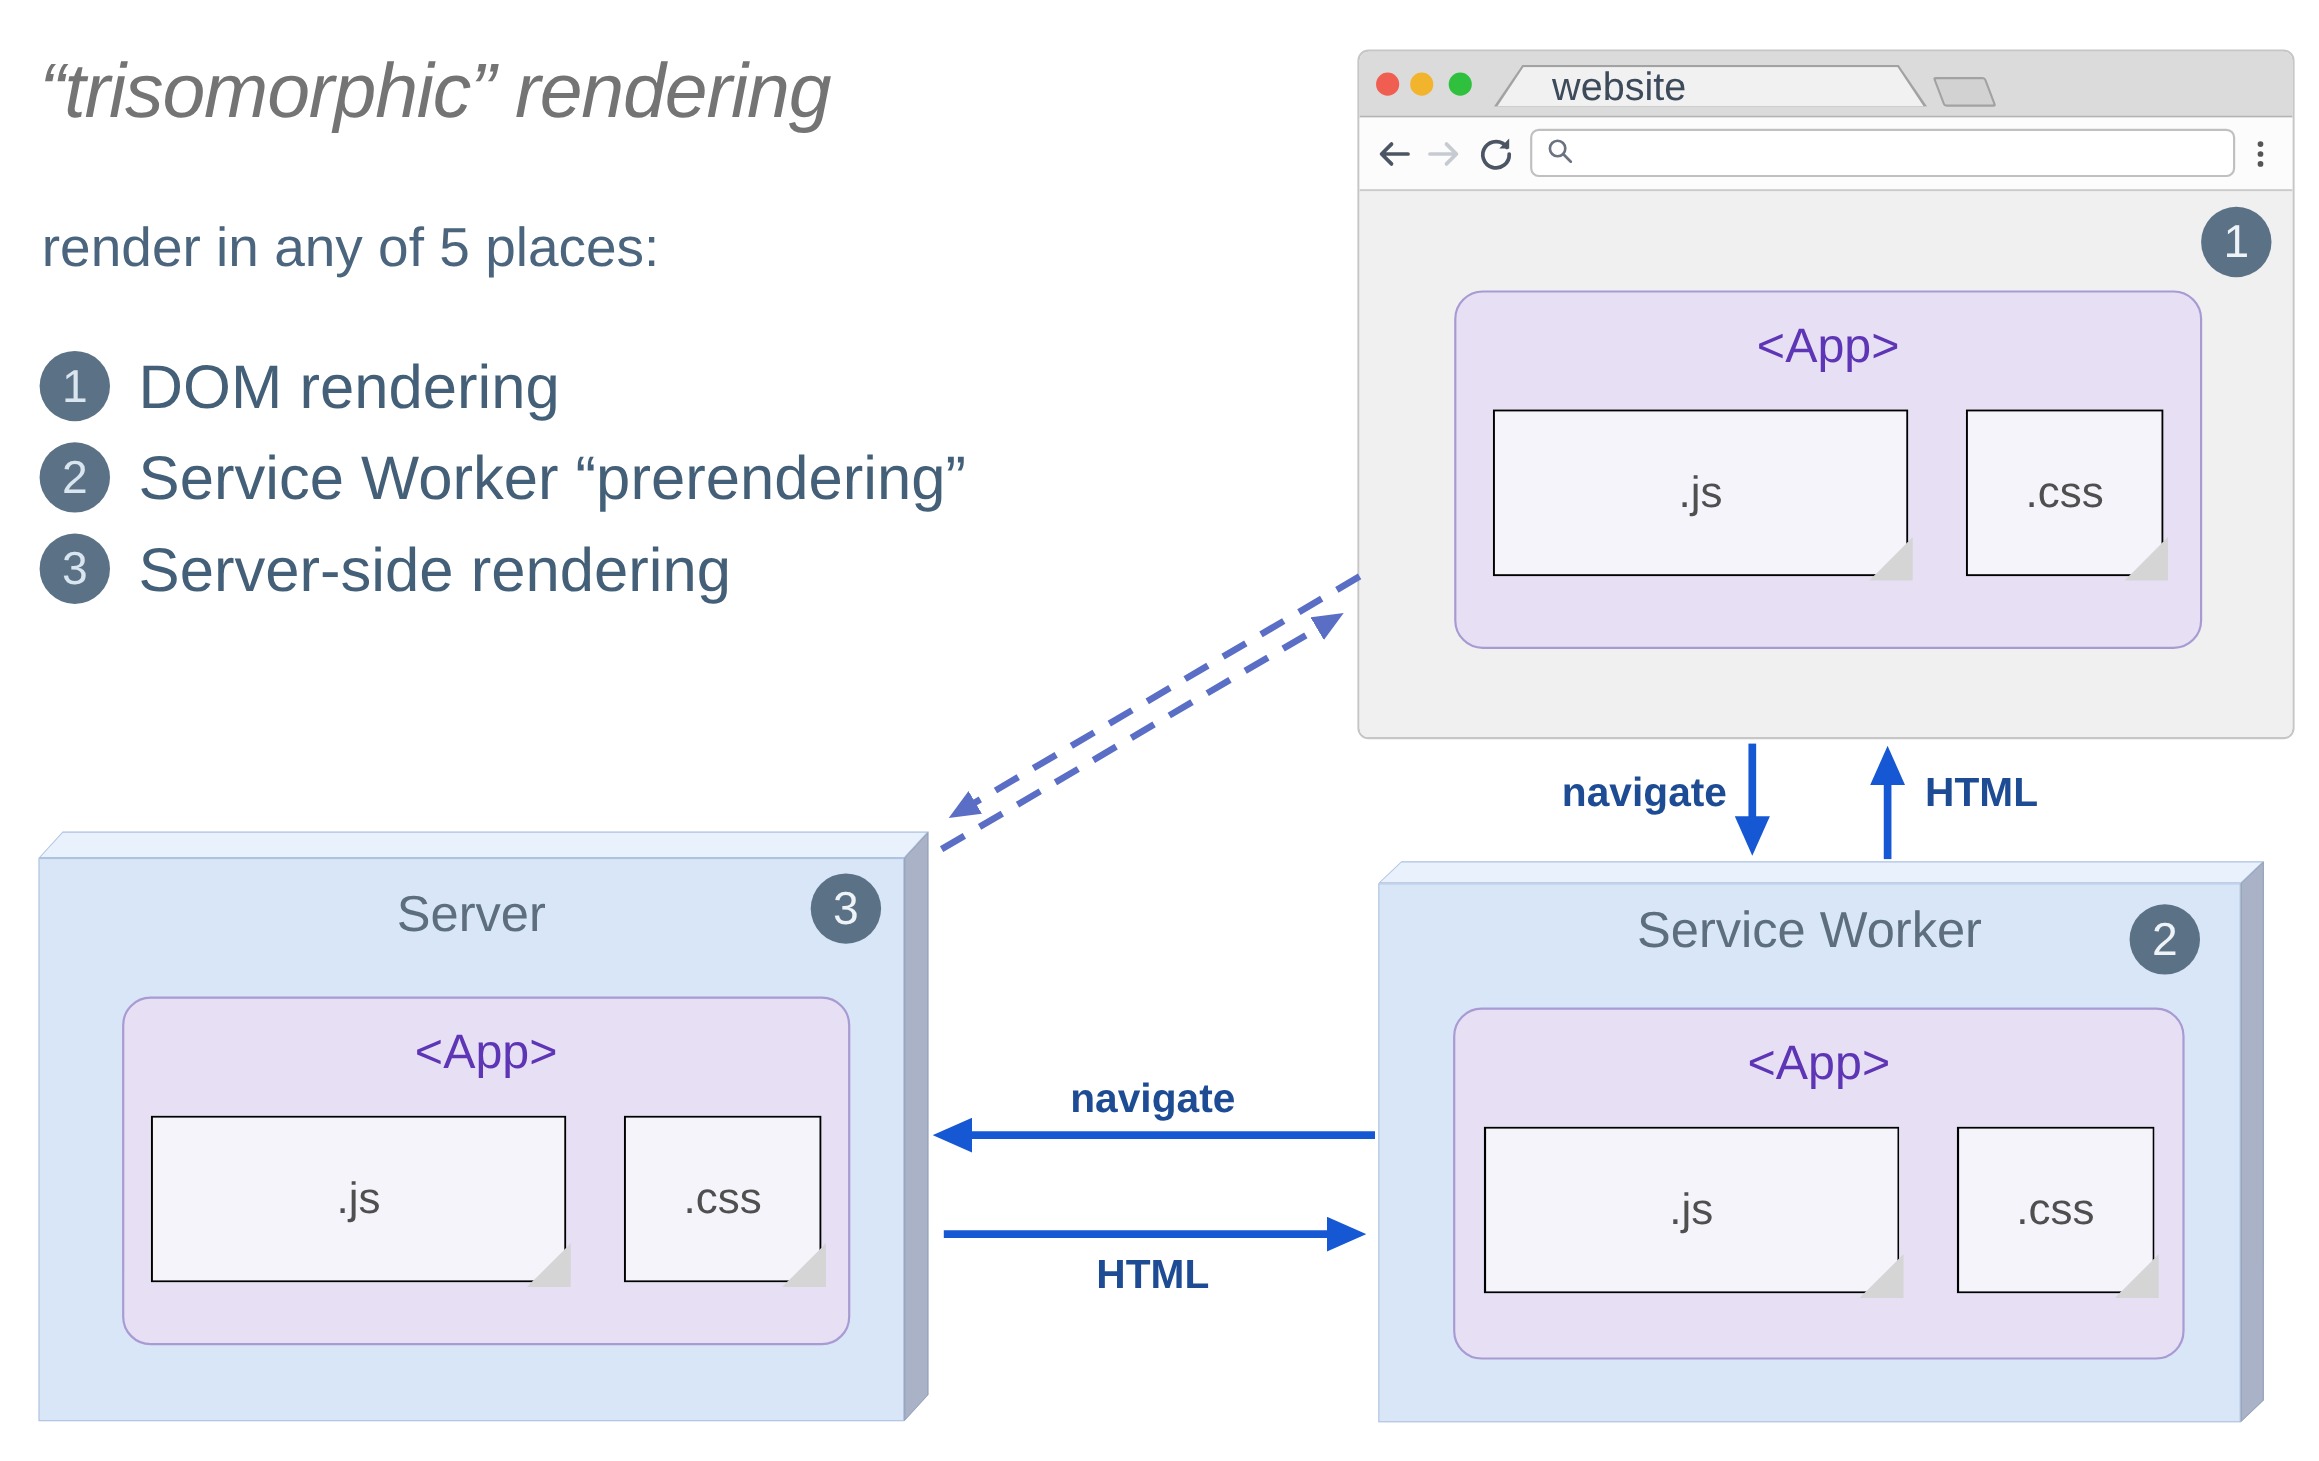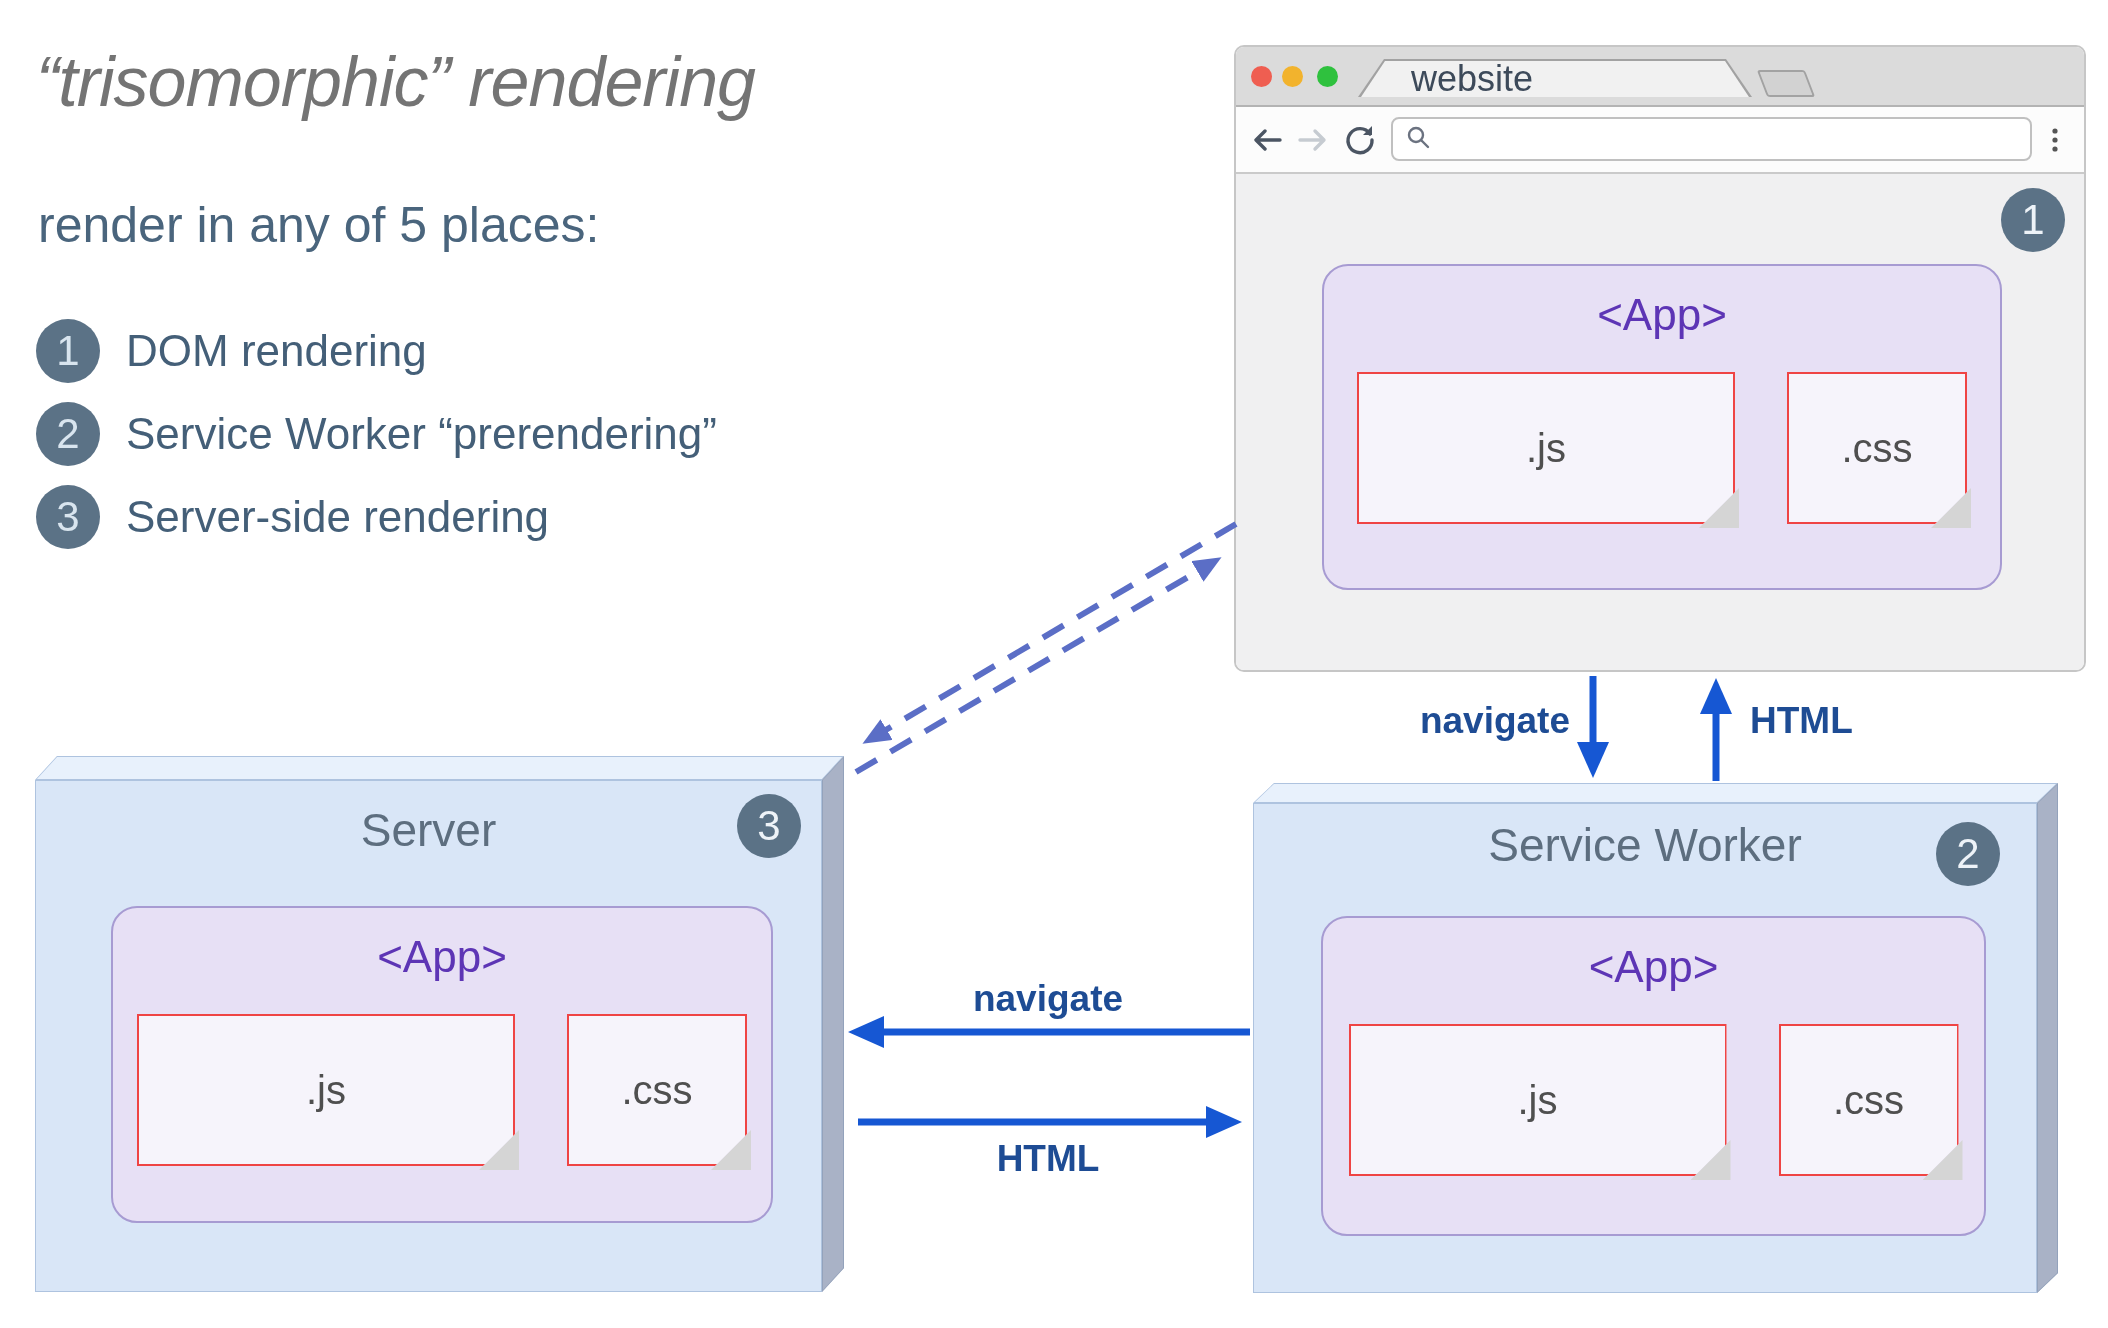--- a/index.html
+++ b/index.html
@@ -6,21 +6,21 @@
   #canvas{position:relative;width:2108px;height:1328px;background:#ffffff;overflow:hidden;
           font-family:"Liberation Sans", sans-serif;}
 
   
   .main-title{position:absolute;left:36px;top:42px;font-size:70px;color:#747474;letter-spacing:-1px;font-style:italic;}
   .subtitle{position:absolute;left:38px;top:196px;font-size:50px;color:#4a657d;}
   .legend{position:absolute;left:36px;top:318px;display:flex;flex-direction:column;gap:17px;}
   .legend-row{display:flex;align-items:center;gap:26px;height:66px;}
   .num-badge{width:64px;height:64px;border-radius:50%;background:#5b7286;color:#d9e5ef;
              display:flex;align-items:center;justify-content:center;font-size:42px;flex:0 0 auto;}
-  .legend-label{font-size:44px;color:#445f78;white-space:nowrap;}
+  .legend-label{font-size:56px;color:#445f78;white-space:nowrap;}
 
   
   #browser{position:absolute;left:1234px;top:45px;width:852px;height:627px;border:2px solid #c6c6c6;
            border-radius:10px;box-sizing:border-box;}
   .titlebar{position:absolute;left:0;top:0;right:0;height:58px;background:#dbdbdb;
             border-bottom:2px solid #b3b3b3;border-radius:8px 8px 0 0;}
   .tdot{position:absolute;top:19px;width:21px;height:21px;border-radius:50%;border:none;padding:0;cursor:pointer;}
   .tdot.red{left:15px;background:#ef5e51;}
   .tdot.yellow{left:46px;background:#f2b32d;}
   .tdot.green{left:81px;background:#2fc13e;}
@@ -57,21 +57,21 @@
   .box-title{text-align:center;font-size:46px;color:#5d6e7f;}
   .box-badge{position:absolute;width:64px;height:64px;border-radius:50%;background:#5b7286;color:#eef3f8;
        display:flex;align-items:center;justify-content:center;font-size:42px;}
 
   
   .appbox{position:absolute;background:#e7e0f5;border:2px solid #a79bd2;border-radius:26px;
           box-sizing:border-box;display:flex;flex-direction:column;align-items:center;}
   .app-title{margin-top:24px;font-size:44px;color:#5d35b5;}
   .file-row{display:flex;gap:52px;margin-top:32px;align-items:flex-start;}
   .file{position:relative;}
-  .file .body{position:absolute;inset:0;background:#f6f4fb;border:2px solid #ef4444;box-sizing:border-box;
+  .file .body{position:absolute;inset:0;background:#f6f4fb;border:2px solid #000000;box-sizing:border-box;
        clip-path:polygon(0 0,100% 0,100% calc(100% - 32px),calc(100% - 32px) 100%,0 100%);
        display:flex;align-items:center;justify-content:center;font-size:40px;color:#4f4f4f;}
   .file .fold{position:absolute;right:-4px;bottom:-4px;width:40px;height:40px;background:#d5d5d5;
        clip-path:polygon(0 100%,100% 0,100% 100%);}
   .file.js{width:378px;height:152px;}
   .file.css{width:180px;height:152px;}
 
   
   #arrow-layer{position:absolute;left:0;top:0;width:2108px;height:1328px;pointer-events:none;}
   .flow-label{position:absolute;font-size:37px;font-weight:bold;color:#1e4c94;line-height:1;}

